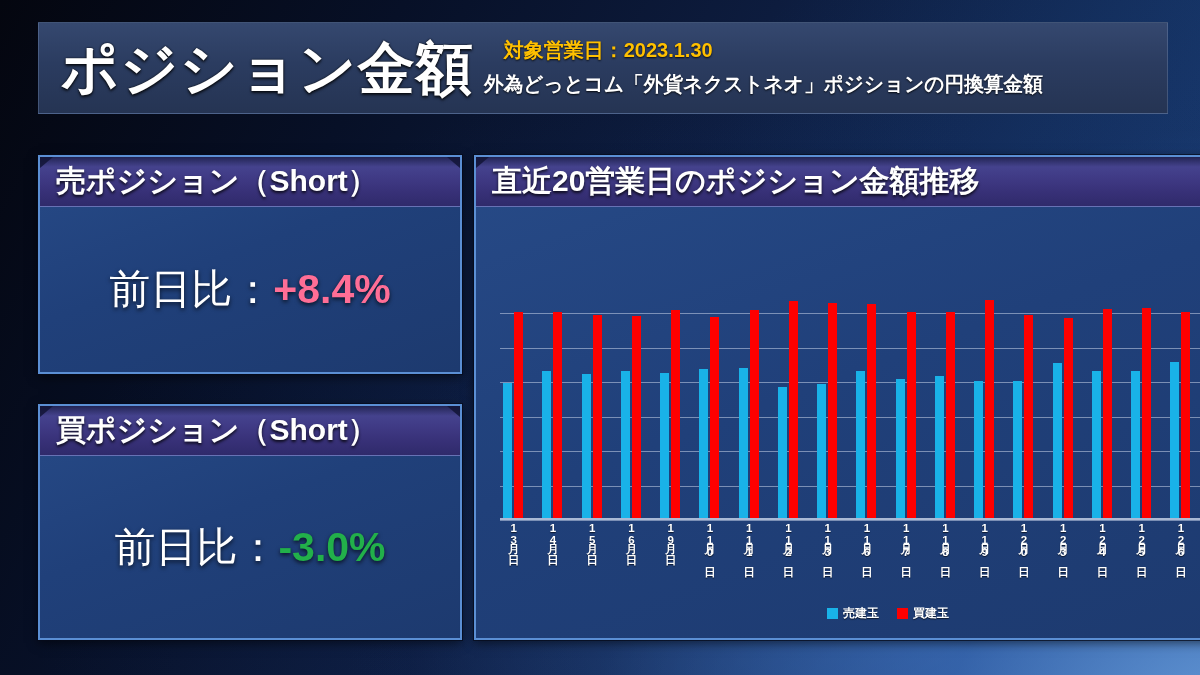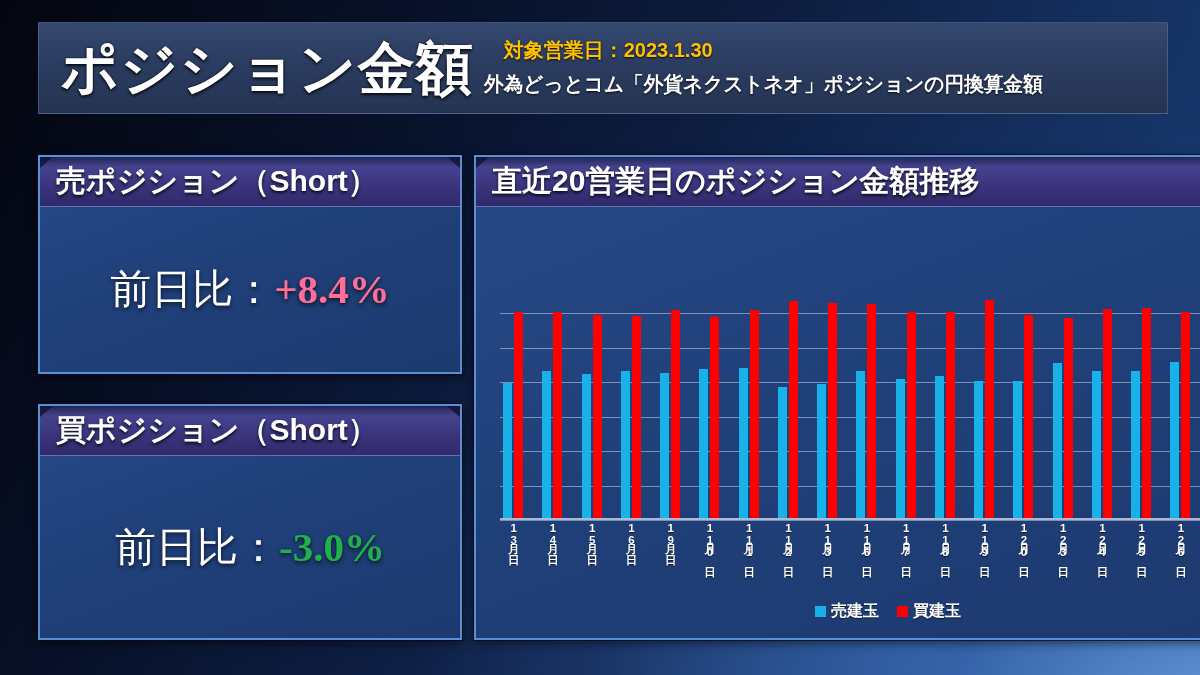--- a/index.html
+++ b/index.html
@@ -79,21 +79,20 @@
     white-space:nowrap;
   }
 
   
   #panel-short{ left:38px; top:155px; width:424px; height:219px; }
   #panel-long { left:38px; top:404px; width:424px; height:236px; }
   .stat-body{
     height:calc(100% - 50px);
     display:flex; align-items:center; justify-content:center;
     padding-bottom:0;
-    font-family:Liberation Serif, serif;
   }
   .stat-line{
     font-size:41px; color:#ffffff; font-weight:400;
     text-shadow:0 2px 4px rgba(0,0,0,0.7);
     white-space:nowrap;
   }
   .stat-value{ font-weight:bold; }
   .val-up{ color:#ff6e96; }
   .val-down{ color:#22b04a; }
 
@@ -133,21 +132,21 @@
     line-height:1; white-space:nowrap;
     text-shadow:0 1px 1px rgba(0,0,0,0.6);
   }
 
   .legend{
     position:absolute; left:0; right:0; bottom:16px;
     display:flex; justify-content:center; align-items:center; gap:18px;
   }
   .legend-item{ display:flex; align-items:center; gap:5px; }
   .legend-swatch{ width:11px; height:11px; display:inline-block; }
-  .legend-text{ font-size:16px; color:#ffffff; font-weight:bold; text-shadow:0 1px 1px rgba(0,0,0,0.6); }
+  .legend-text{ font-size:12px; color:#ffffff; font-weight:bold; text-shadow:0 1px 1px rgba(0,0,0,0.6); }
 </style>
 </head>
 <body>
 
 <div id="stage">
 
   <div class="header">
     <div class="header-title">ポジション金額</div>
     <div class="header-right">
       <div class="header-date">対象営業日：2023.1.30</div>

